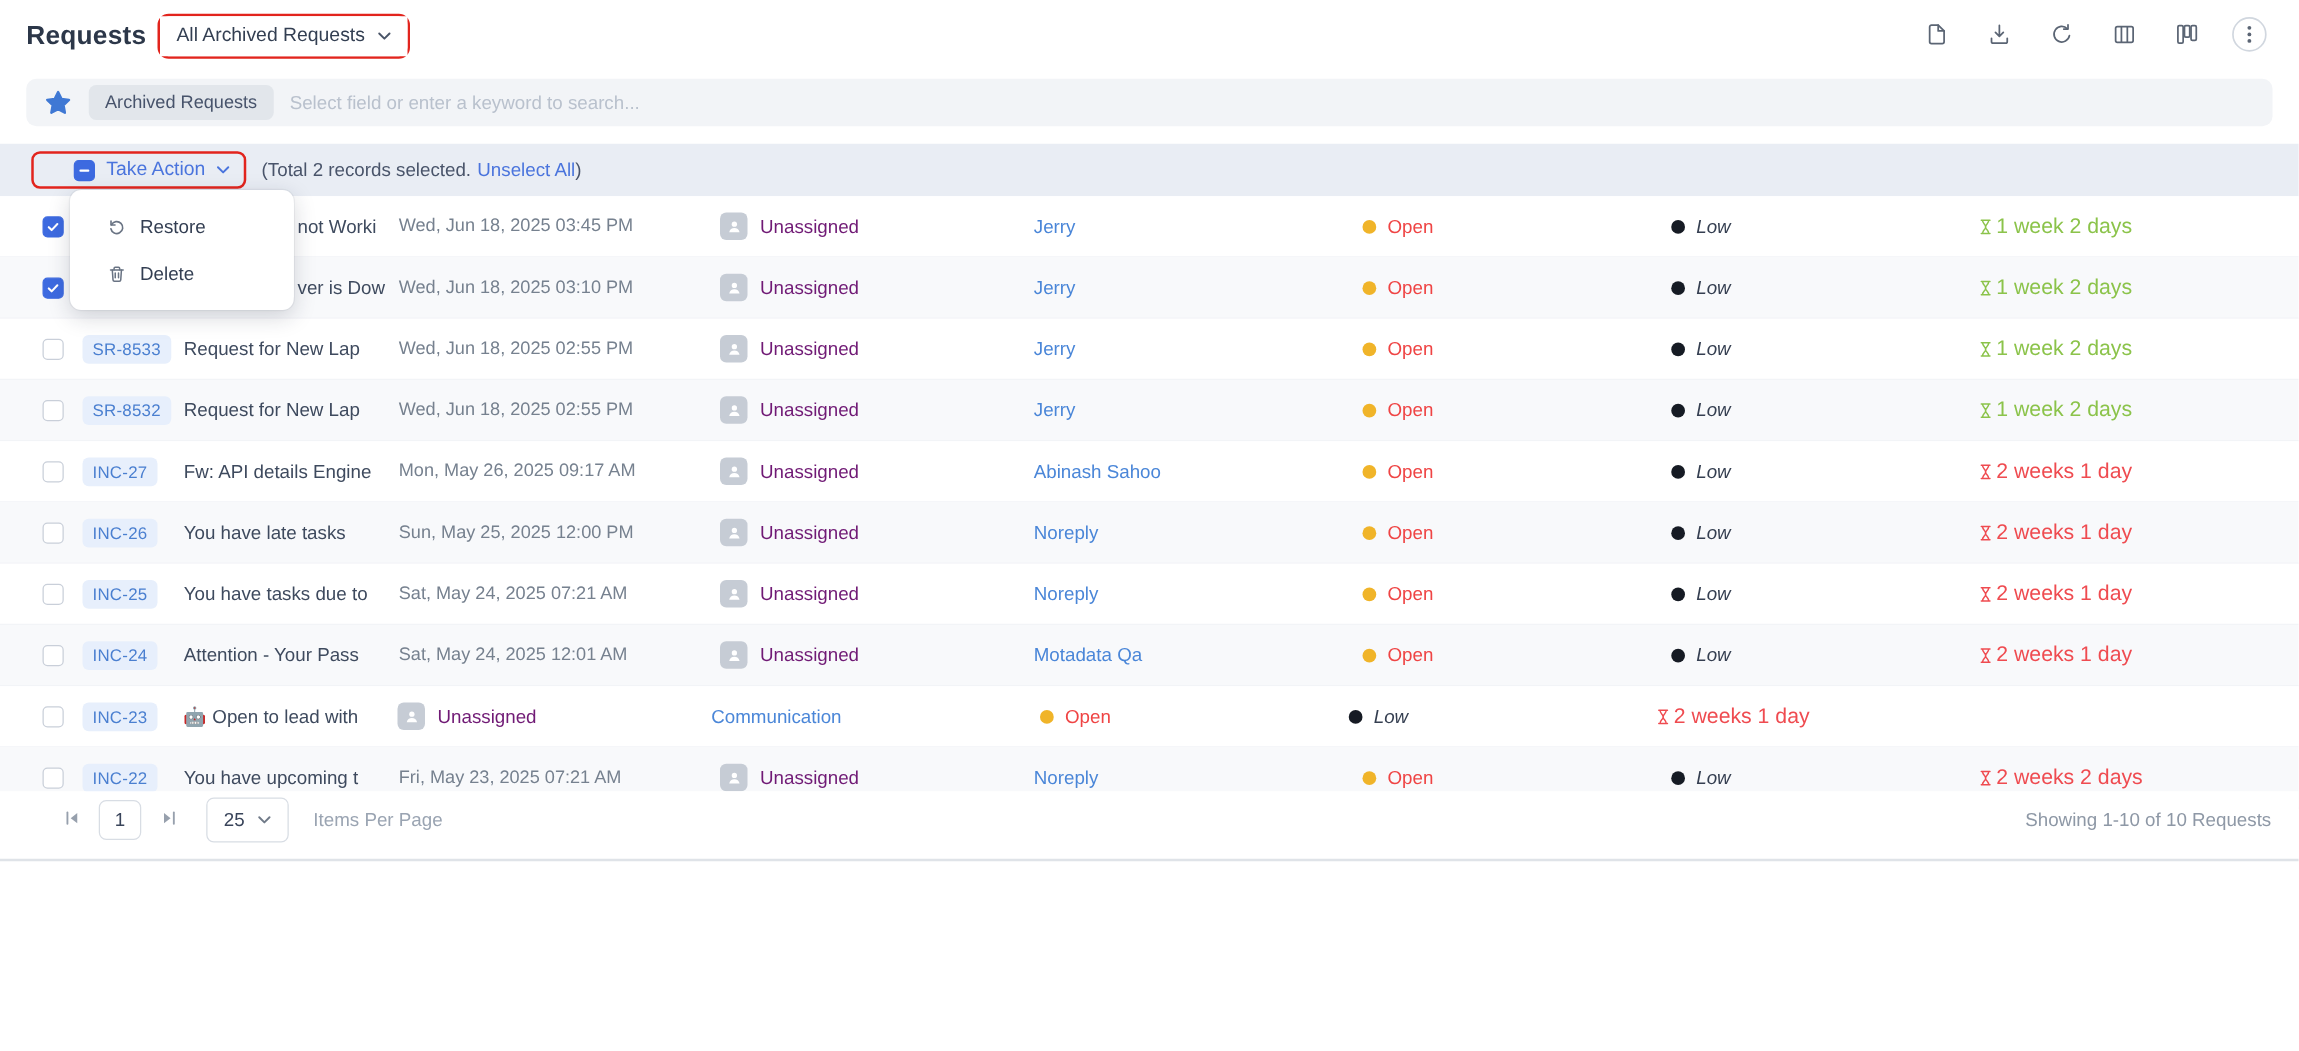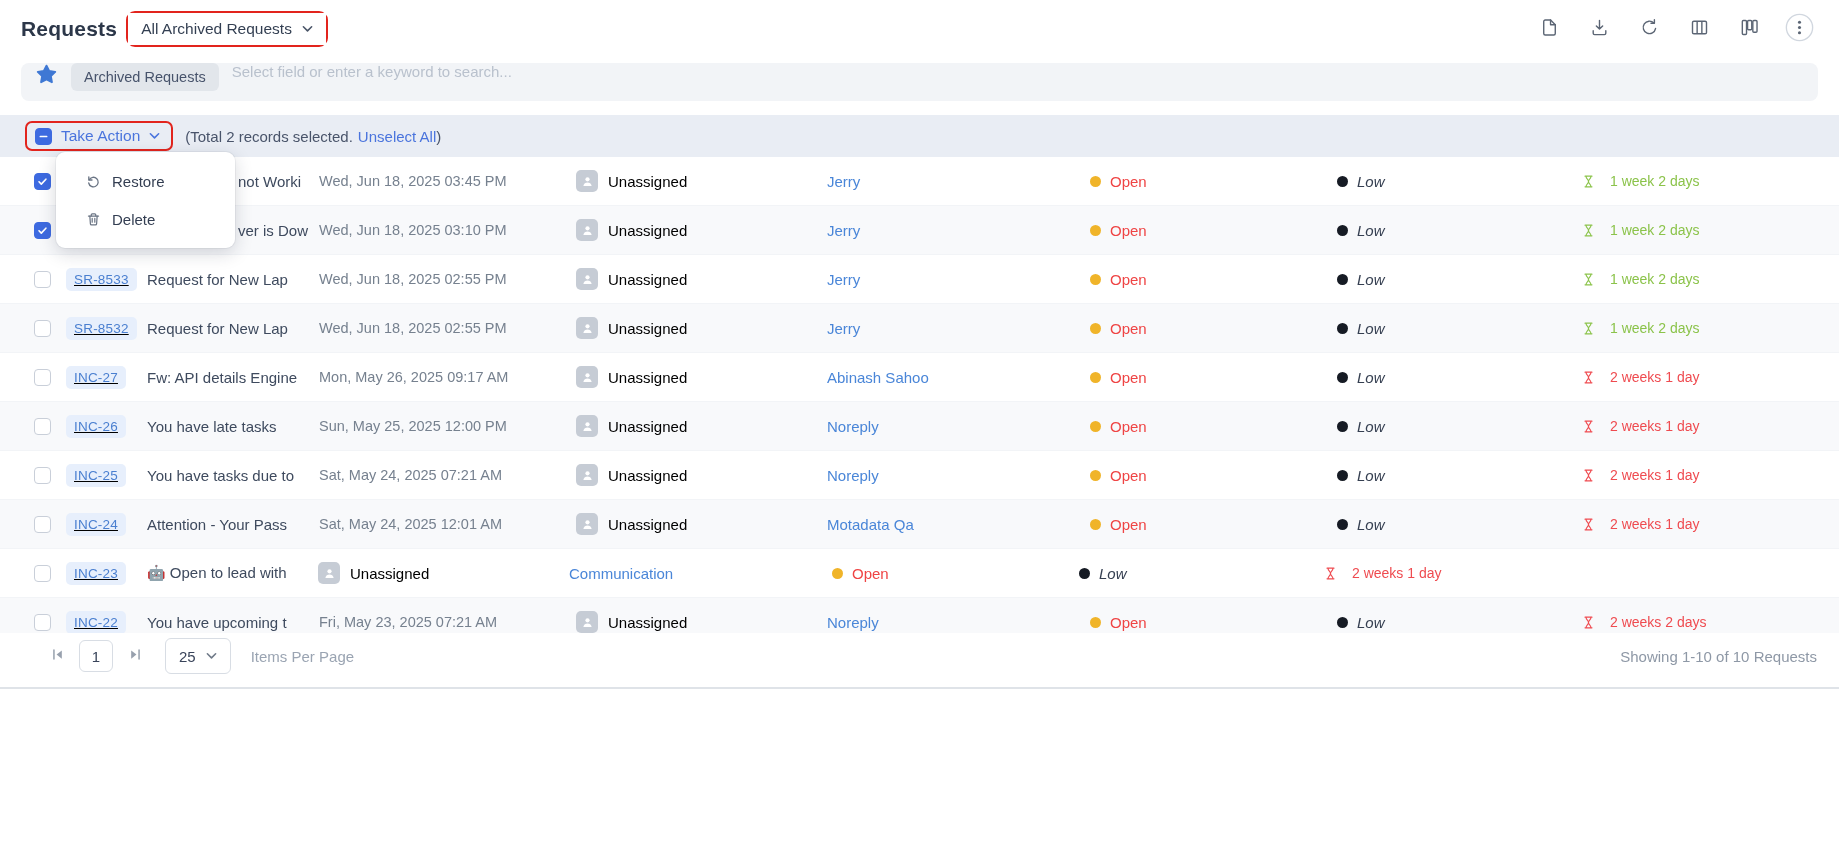--- a/index.html
+++ b/index.html
@@ -14,64 +14,64 @@
   .topbar .hl { margin-left:9px; }
   .view-btn { display:flex; align-items:center; gap:10px; padding:7px 13px; background:#fff; border:none;
               font-family:"Liberation Sans",sans-serif; font-size:15.5px; font-weight:500; color:#333f52; cursor:pointer; }
   .view-btn .chev { color:#4a5568; display:flex; }
   .toolbar { margin-left:auto; display:flex; gap:21px; align-items:center; }
   .tool-btn { width:29px; height:30px; background:none; border:none; display:flex; align-items:center; justify-content:center;
               color:var(--icon-gray); cursor:pointer; padding:0; }
 
   
   .searchbar { margin:6px 21px 0; height:38px; background:var(--search-bg); border-radius:8px; display:flex;
-               align-items:flex-start; padding:0 14px; gap:13px; }
+               align-items:center; padding:0 14px; gap:13px; }
   .star { display:flex; flex:none; }
   .chip { background:var(--chip-bg); color:#47536b; font-size:14.5px; padding:6px 13px; border-radius:6px; white-space:nowrap; }
   .search-input { flex:1; border:none; background:transparent; outline:none; font-family:"Liberation Sans",sans-serif;
                   font-size:15px; color:#394457; }
   .search-input::placeholder { color:var(--placeholder); }
 
   
   .actionbar { margin-top:14px; height:42px; background:var(--action-bar-bg); display:flex; align-items:center;
                padding:0 20px 0 25px; }
-  .ta-wrap { border:2px solid var(--highlight-red); border-radius:7px; display:inline-flex; }
+  .ta-wrap { border:2px solid var(--highlight-red); border-radius:7px; display:inline-flex;padding-left:24px; }
   .take-action { display:flex; align-items:center; gap:9px; padding:4px 11px 4px 8px; background:transparent; border:none;
                  cursor:pointer; font-family:"Liberation Sans",sans-serif; font-size:15.5px; font-weight:500;
                  color:var(--accent-blue); }
   .take-action .chev { display:flex; color:var(--accent-blue); }
   .sel-text { margin-left:12px; font-size:15px; color:#49546a; white-space:nowrap; }
   .sel-open { margin-right:5px; }
   .sel-text .link { color:var(--accent-blue); cursor:pointer; text-decoration:none; }
 
   
   .cb { width:17px; height:17px; border-radius:4px; display:inline-flex; align-items:center; justify-content:center;
         border:1.5px solid #c9cfd9; background:#fff; cursor:pointer; flex:none; }
   .cb.on { background:var(--checkbox-blue); border-color:var(--checkbox-blue); }
 
   
   .trow { display:flex; align-items:flex-start; height:49px; border-bottom:1px solid #f2f4f7; background:#fff; cursor:pointer; }
   .trow.alt { background:#f8f9fb; }
   .c { display:flex; align-items:center; height:100%; }
   .c-check { width:66px; padding-left:34px; }
-  .c-id { width:74px;text-decoration:underline; }
+  .c-id { width:74px; }
   .id-chip { background:var(--id-chip-bg); color:var(--id-chip-text); font-size:13.5px; font-weight:500;
              padding:4px 8px; border-radius:5px; letter-spacing:.2px; white-space:nowrap; }
   .c-subj { width:172px; padding-left:7px; font-size:15px; color:#3e4a5e; white-space:nowrap; overflow:hidden; }
   .trow.covered .c-subj { padding-left:98px; }
   .c-date { width:258px; padding-left:7px; font-size:14.5px; color:var(--text-gray); white-space:nowrap; }
-  .c-tech { width:240px; padding-left:6px; gap:10px; font-size:15px; color:#000000; }
+  .c-tech { width:240px; padding-left:6px; gap:10px; font-size:15px; color:#701a75; }
   .avatar { width:22px; height:22px; border-radius:5px; background:#c6ccd5; display:flex; align-items:center;
             justify-content:center; flex:none; }
   .c-req { width:270px; padding-left:17px; }
   .req-link { color:var(--link-blue); font-size:15px; cursor:pointer; text-decoration:none; }
   .c-status { width:250px; padding-left:10px; gap:9px; font-size:15px; color:#ef4444; }
   .dot { width:11px; height:11px; border-radius:50%; flex:none; }
   .c-prio { width:245px; padding-left:7px; gap:9px; font-size:15px; color:#353f51;font-style:italic; }
-  .c-due { flex:1; padding-left:8px; gap:16px; font-size:14px; }
+  .c-due { flex:1; padding-left:8px; gap:3px; font-size:17px; }
   .c-due .hg { display:flex; }
   .c-due.ok { color:var(--due-ok); }
   .c-due.late { color:var(--due-late); }
 
   
   .menu { position:absolute; left:56px; top:152px; width:179px; background:#fff; border-radius:9px;
           box-shadow:0 5px 18px rgba(25,35,55,.18), 0 0 0 1px rgba(25,35,55,.05); padding:10px 0; z-index:30; }
   .menu-item { height:38px; display:flex; align-items:center; gap:11px; padding:0 14px 0 30px; font-size:15px;
                color:#333e52; cursor:pointer; background:#fff; border:none; width:100%;
                font-family:"Liberation Sans",sans-serif; }

